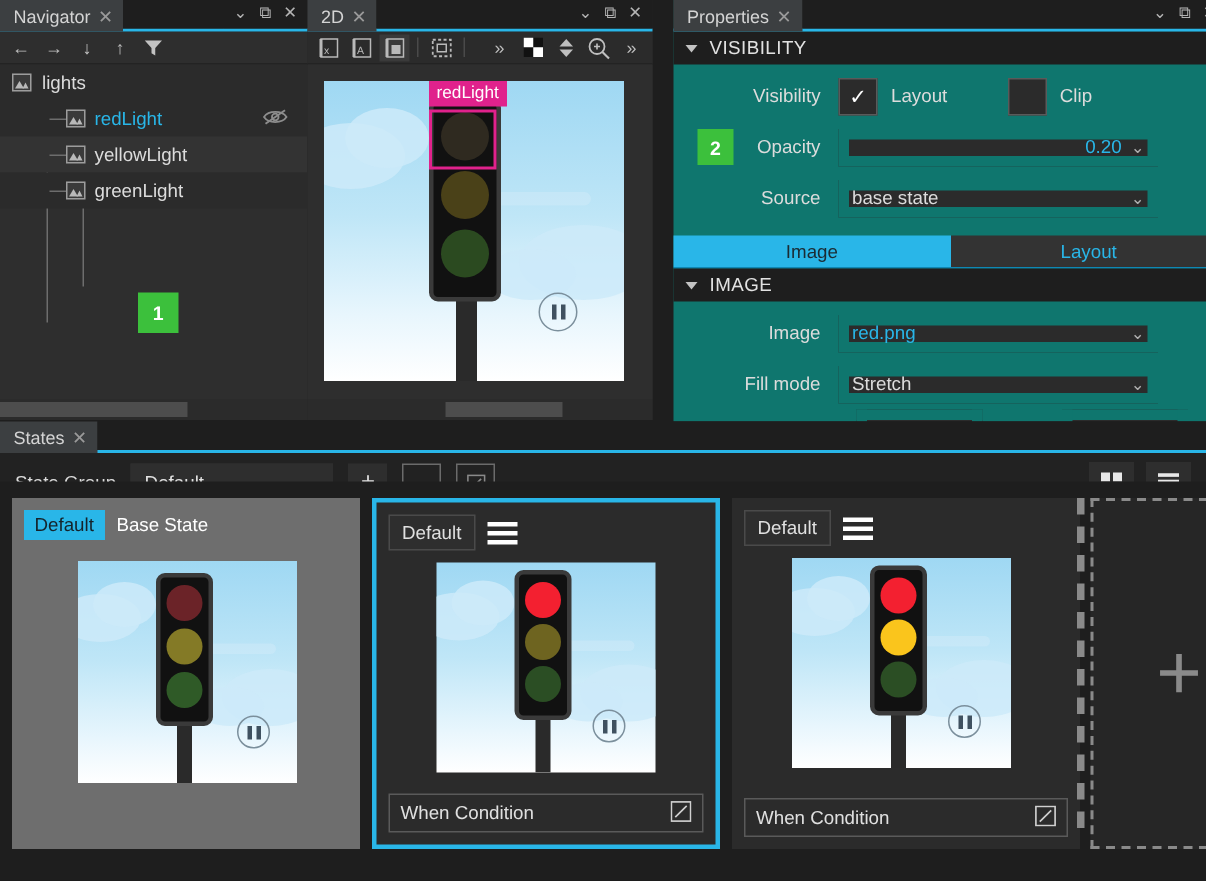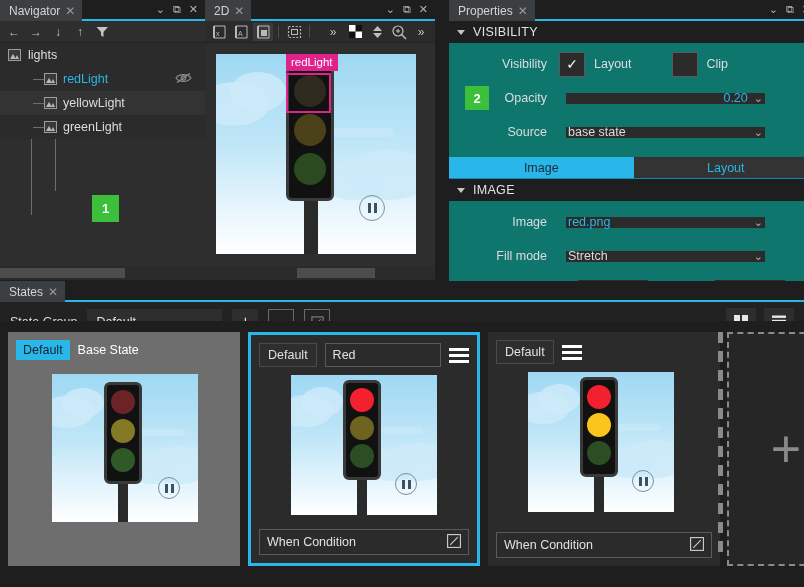--- a/index.html
+++ b/index.html
@@ -510,21 +510,20 @@
           <div class="pausebtn" style="left:106px; top:103px; width:22px; height:22px;">
               <i style="height:9px;"></i>
               <i style="height:9px;"></i>
             </div>
         </div>
       </div>
 
       <div class="scard sel" style="left:248px; width:232px;">
         <div class="scard-head">
           <span class="defpill flat">Default</span>
-          <span class="nameinput">Red</span>
           <span class="burger">
               <i></i>
               <i></i>
               <i></i>
             </span>
         </div>
         <div class="thumb" style="left:40px; top:40px; width:146px; height:140px;">
           <div class="cloud" style="left:-12px; top:20px; width:54px; height:32px;"></div>
           <div class="cloud" style="left:10px; top:12px; width:42px; height:30px;"></div>
           <div class="cloud" style="left:96px; top:68px; width:64px; height:38px;"></div>

